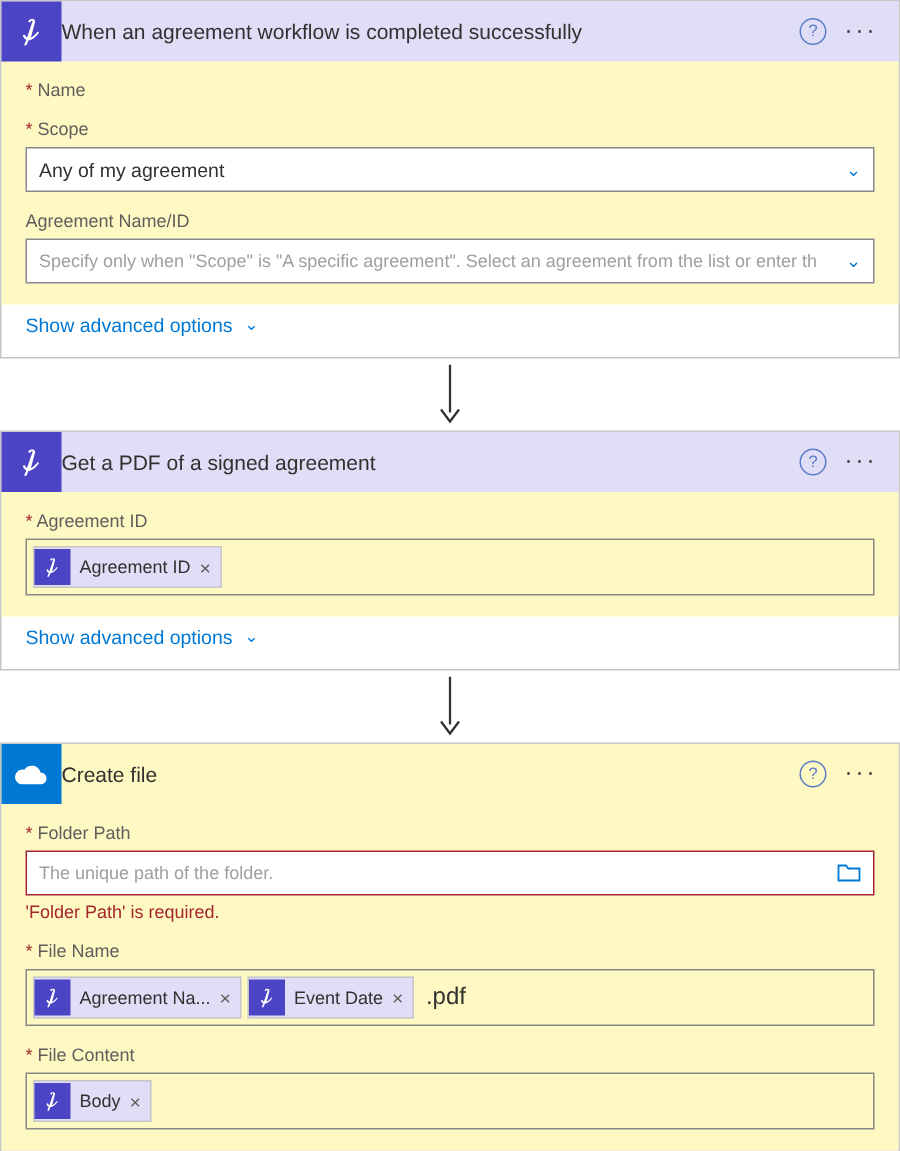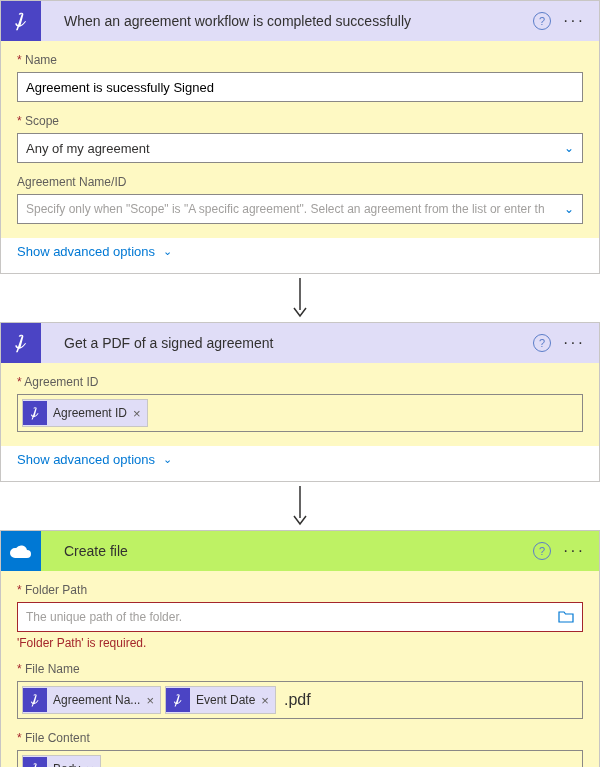--- a/index.html
+++ b/index.html
@@ -1,24 +1,24 @@
 <!DOCTYPE html>
 <html><head>
   <meta charset="utf-8">
   <style>
     * { box-sizing: border-box; margin: 0; padding: 0; }
     body { font-family: "Segoe UI", Arial, sans-serif; font-size: 13px; color: #323130; background: #fff; width: 600px; }
     .card { border: 1px solid #c8c6c4; margin-bottom: 0; }
     .card-header { display: flex; align-items: center; height: 40px; }
     .hdr-purple { background: #e0ddf7; }
-    .hdr-blue { background: #bef264; }
+    .hdr-blue { background: #fef9c3; }
     .icon-box { width: 40px; height: 40px; display: flex; align-items: center; justify-content: center; flex-shrink: 0; }
     .icon-purple { background: #4b44c4; }
     .icon-blue { background: #0078d4; }
-    .header-title { flex: 1; padding-left: 23px; font-size: 14px; color: #323130; }
+    .header-title { flex: 1; padding-left: 0; font-size: 14px; color: #323130; }
     .help-circle { width: 18px; height: 18px; border: 1px solid #5b7dc9; border-radius: 50%; display: flex; align-items: center; justify-content: center; color: #5b7dc9; font-size: 11px; margin-right: 12px; cursor: pointer; }
     .more-dots { font-size: 16px; letter-spacing: 2px; margin-right: 14px; cursor: pointer; color: #323130; }
     .card-body { background: #fef9c3; padding: 12px 16px 14px; }
     .field { margin-bottom: 12px; }
     .field-label { font-size: 12px; color: #605e5c; margin-bottom: 5px; display: block; }
     .req::before { content: "* "; color: #a4262c; }
     .input-box { border: 1px solid #8a8886; width: 100%; height: 30px; padding: 0 8px; font-size: 13px; font-family: inherit; background: #fff; display: flex; align-items: center; }
     .input-box input { border: none; outline: none; width: 100%; font: inherit; }
     .input-box.error { border: 1px solid #a4262c; }
     .error-msg { color: #a4262c; font-size: 12px; margin-top: 4px; }
@@ -46,23 +46,20 @@
           <path fill="#fff" d="M13 2c1.5 0 2.2 1.3 1.7 2.9L11.5 17c2-1 4-3 5.5-5l1 .7c-2 3-5 6-8.5 6.5L8 23H6l1.8-4.3C6.5 18 5.3 16.8 5 15l1.8-.4c.2 1 .8 1.8 1.6 2.2L12.8 4c.1-.5-.1-.8-.4-.8-.5 0-1 .6-1.4 1.6L9.2 4C10 2.3 11.3 2 13 2z"></path>
         </svg>
     </div>
     <div class="header-title">When an agreement workflow is completed successfully</div>
     <div class="help-circle">?</div>
     <div class="more-dots">···</div>
   </div>
   <div class="card-body">
     <div class="field">
       <label class="field-label req">Name</label>
-      <div class="input-box">
-        <input type="text" value="Agreement is sucessfully Signed" style="">
-      </div>
     </div>
     <div class="field">
       <label class="field-label req">Scope</label>
       <div class="input-box">
         <span class="spread">Any of my agreement</span>
         <span class="select-chevron">⌄</span>
       </div>
     </div>
     <div class="field" style="margin-bottom:0">
       <label class="field-label">Agreement Name/ID</label>

